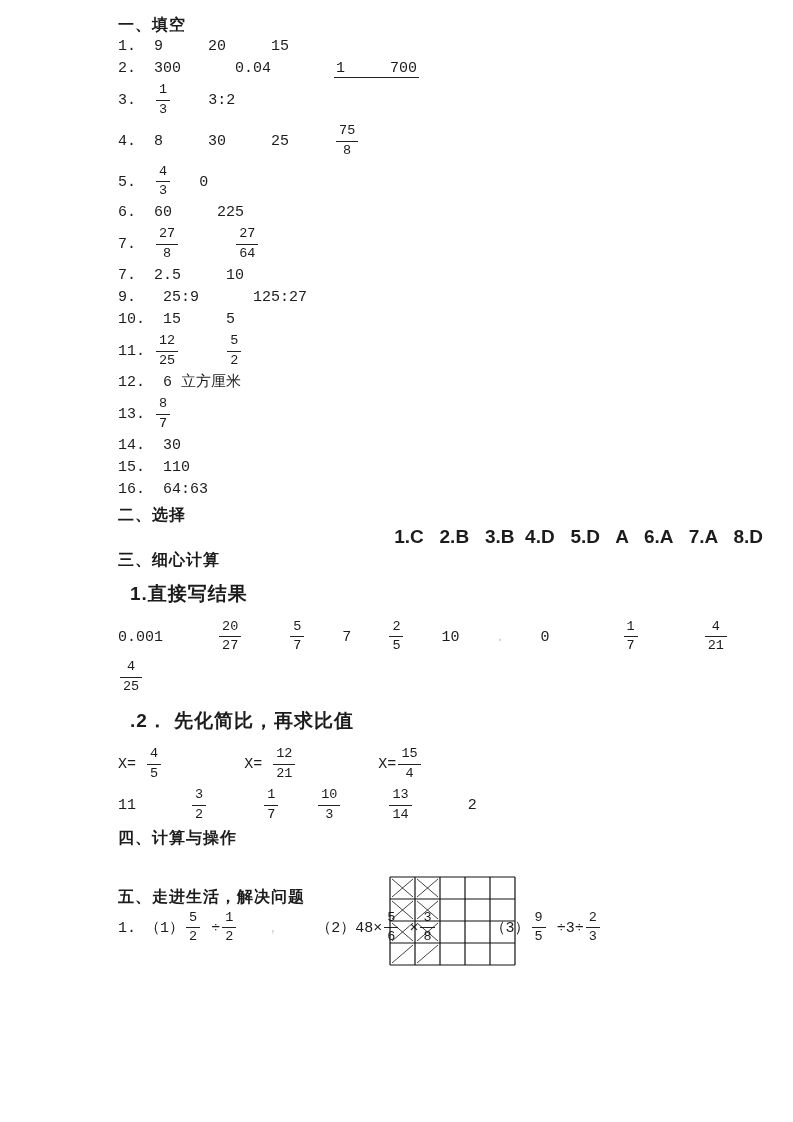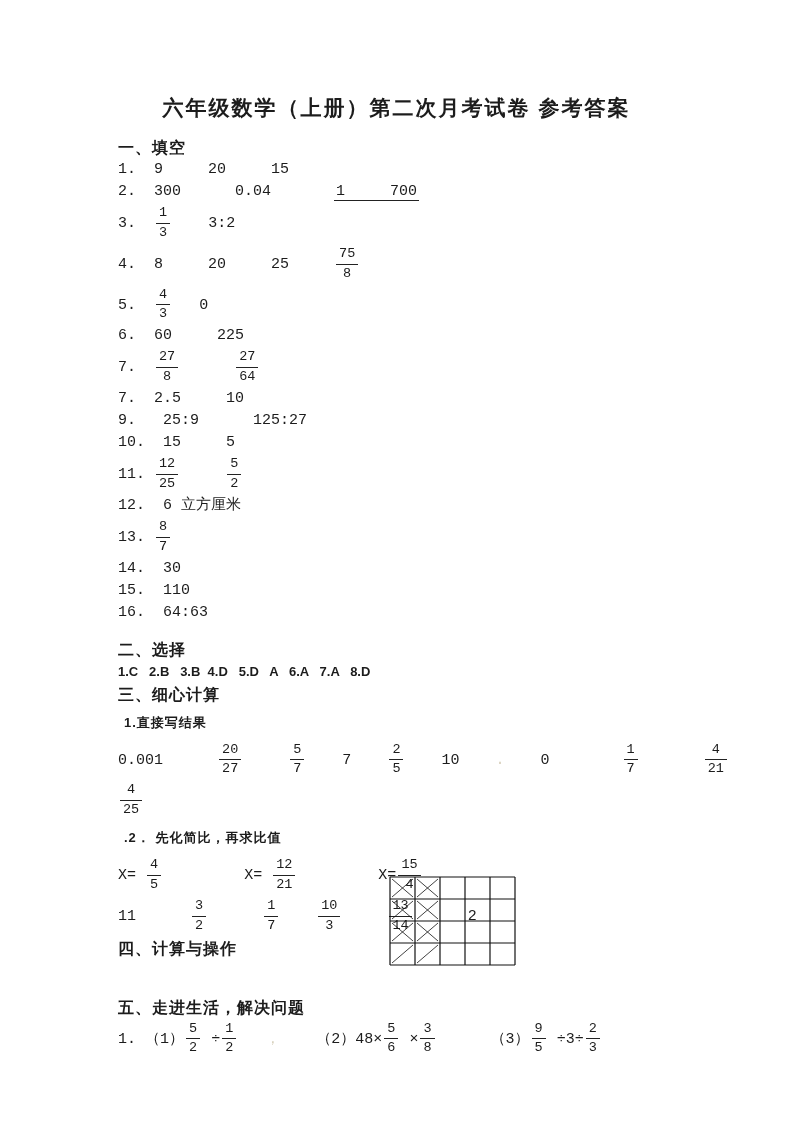--- a/index.html
+++ b/index.html
@@ -21,59 +21,58 @@
     line-height:30px;
   }
   .content{padding-left:118px;padding-right:30px;}
   h2.sec{
     font-family:"Liberation Sans","DejaVu Sans",sans-serif;
     font-size:16px;font-weight:bold;
     margin:0;line-height:23px;letter-spacing:1px;
   }
   h3.sub{
     font-family:"Liberation Sans","DejaVu Sans",sans-serif;
-    font-size:13px;font-weight:bold;
-    margin:6px;line-height:22px;letter-spacing:1px;
+    font-size:19px;font-weight:bold;
+    margin:12px;line-height:22px;letter-spacing:1px;
   }
   #fill-heading{margin-top:13px;}
-  #choice-heading{margin-top:14px;}
+  #choice-heading{margin-top:2px;}
   #life-heading{margin-top:36px;}
   .mline{
     font-size:15px;line-height:22px;
     white-space:pre-wrap;margin:0;
     font-family:Liberation Mono, monospace;
   }
   .choices{
     font-family:"Liberation Sans","DejaVu Sans",sans-serif;
-    font-weight:bold;font-size:13px;line-height:22px;white-space:pre-wrap;
+    font-weight:bold;font-size:19px;line-height:22px;white-space:pre-wrap;text-align:right;
   }
   .frac{
     display:inline-block;text-align:center;vertical-align:middle;
     font-size:13.5px;line-height:1.25;margin:2px 2px;
   }
   .frac .num{display:block;border-bottom:1px solid #222;padding:0 3px 1px 3px;}
   .frac .den{display:block;padding:1px 3px 0 3px;}
   .uline{border-bottom:1px solid #222;padding:0 2px;}
   .faint{color:#d8d1bd;}
   .opgrid{position:absolute;left:389px;top:876px;}
 </style>
 </head>
 <body>
 
 <div class="page">
 
-  <h1 class="title">六年级数学（上册）第二次月考试卷 参考答案</h1>
 
   <div class="content">
 
     <h2 class="sec" id="fill-heading">一、填空</h2>
     <div class="mline"><span>1.  9     20     15</span></div>
     <div class="mline"><span>2.  300      0.04       </span><span class="uline">1     700</span></div>
     <div class="mline"><span>3.  </span><span class="frac"><span class="num">1</span><span class="den">3</span></span><span>    3:2</span></div>
-    <div class="mline"><span>4.  8     20     25     </span><span class="frac"><span class="num">75</span><span class="den">8</span></span></div>
+    <div class="mline"><span>4.  8     30     25     </span><span class="frac"><span class="num">75</span><span class="den">8</span></span></div>
     <div class="mline"><span>5.  </span><span class="frac"><span class="num">4</span><span class="den">3</span></span><span>   0</span></div>
     <div class="mline"><span>6.  60     225</span></div>
     <div class="mline"><span>7.  </span><span class="frac"><span class="num">27</span><span class="den">8</span></span><span>      </span><span class="frac"><span class="num">27</span><span class="den">64</span></span></div>
     <div class="mline"><span>7.  2.5     10</span></div>
     <div class="mline"><span>9.   25:9      125:27</span></div>
     <div class="mline"><span>10.  15     5</span></div>
     <div class="mline"><span>11. </span><span class="frac"><span class="num">12</span><span class="den">25</span></span><span>     </span><span class="frac"><span class="num">5</span><span class="den">2</span></span></div>
     <div class="mline"><span>12.  6 立方厘米</span></div>
     <div class="mline"><span>13. </span><span class="frac"><span class="num">8</span><span class="den">7</span></span></div>
     <div class="mline"><span>14.  30</span></div>

